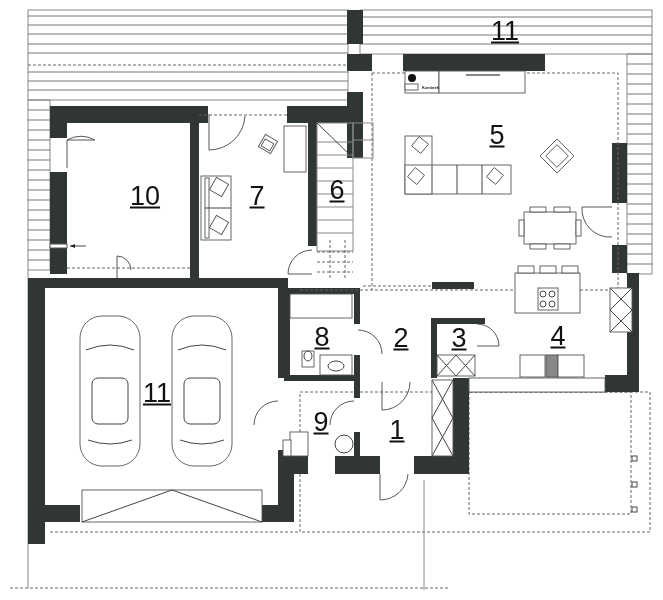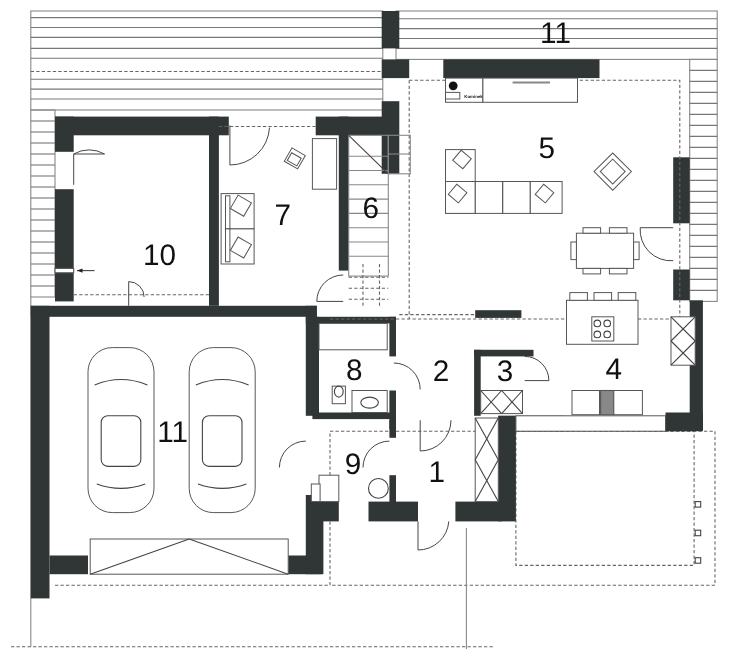--- a/index.html
+++ b/index.html
@@ -5,21 +5,21 @@
   html, body { margin: 0; padding: 0; background: #ffffff; }
   body { width: 663px; height: 600px; overflow: hidden; font-family: "Liberation Sans", sans-serif; }
   #plan { position: absolute; left: 0; top: 0; width: 663px; height: 600px; }
   .wall { fill: #303636; }
   .thin { stroke: #444; stroke-width: 1; fill: none; }
   .gray { stroke: #888; stroke-width: 1; fill: none; }
   .dash { stroke: #666; stroke-width: 1; fill: none; stroke-dasharray: 3 2; }
   .furn { stroke: #555; stroke-width: 0.9; fill: #fff; }
   .door { stroke: #444; stroke-width: 0.9; fill: none; }
   .deck { stroke: #777; stroke-width: 1; }
-  .label { position: absolute; font-family: "Liberation Sans", sans-serif; color: #111; font-size: 27px; line-height: 1; transform: translate(-50%, -50%); white-space: nowrap; }
+  .label { position: absolute; font-family: "Liberation Sans", sans-serif; color: #111; font-size: 27px; line-height: 1; transform: translate(-50%, -50%); white-space: nowrap; text-decoration: underline; }
   .small { position: absolute; font-family: "Liberation Sans", sans-serif; font-size: 4px; font-weight: bold; color: #111; white-space: nowrap; }
 </style>
 </head>
 <body>
 
 <svg id="plan" viewBox="0 0 663 600" xmlns="http://www.w3.org/2000/svg">
 
   <g>
     <rect x="28" y="10" width="320" height="90" class="gray"></rect>
     <g class="deck">
@@ -324,16 +324,16 @@
 
 <div class="label" style="left:397px;top:430px;">1</div>
 <div class="label" style="left:401px;top:338px;">2</div>
 <div class="label" style="left:459px;top:338px;">3</div>
 <div class="label" style="left:558px;top:336px;">4</div>
 <div class="label" style="left:497px;top:135px;">5</div>
 <div class="label" style="left:337px;top:190px;">6</div>
 <div class="label" style="left:257px;top:196px;">7</div>
 <div class="label" style="left:322px;top:337px;">8</div>
 <div class="label" style="left:321px;top:422px;">9</div>
-<div class="label" style="left:145px;top:196px;margin-top:36px;">10</div>
+<div class="label" style="left:145px;top:196px;">10</div>
 <div class="label" style="left:157px;top:393px;">11</div>
 <div class="label" style="left:505px;top:31px;">11</div>
 <div class="small" style="left:422px;top:85px;">Kominek</div>
 
 </body></html>

